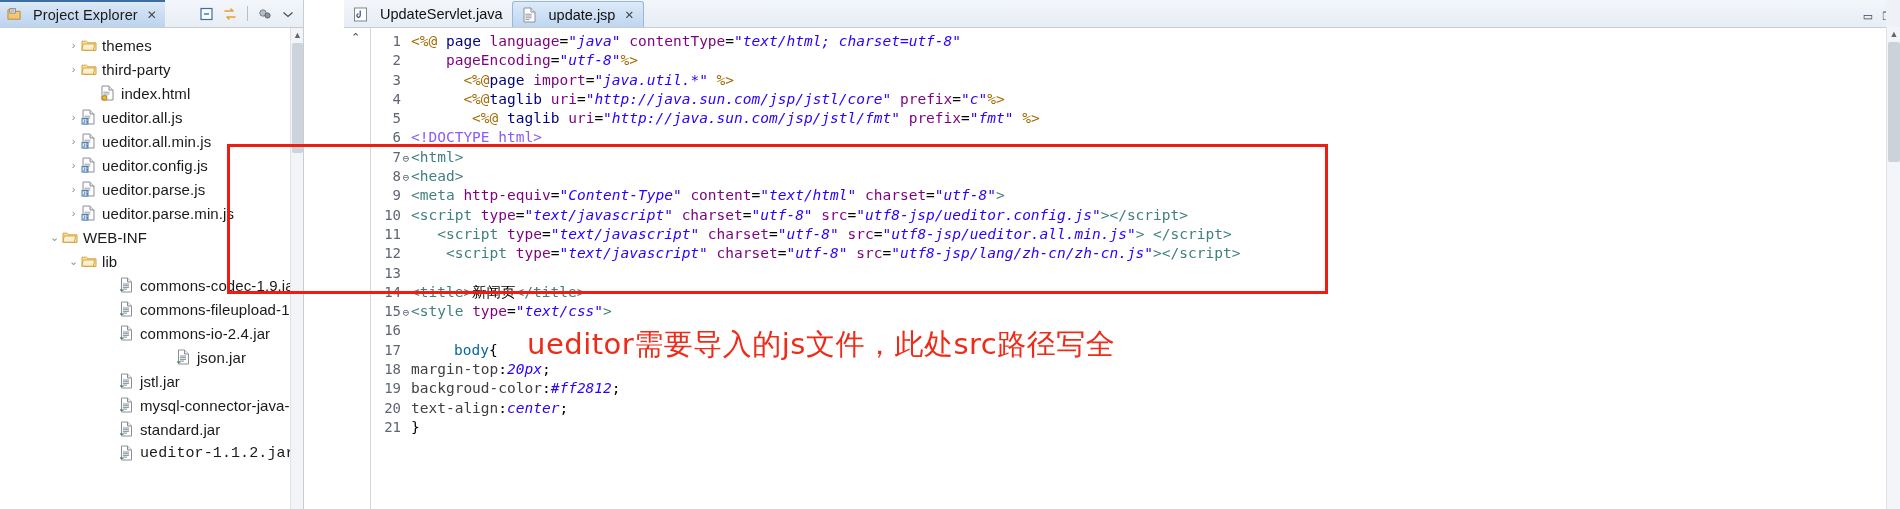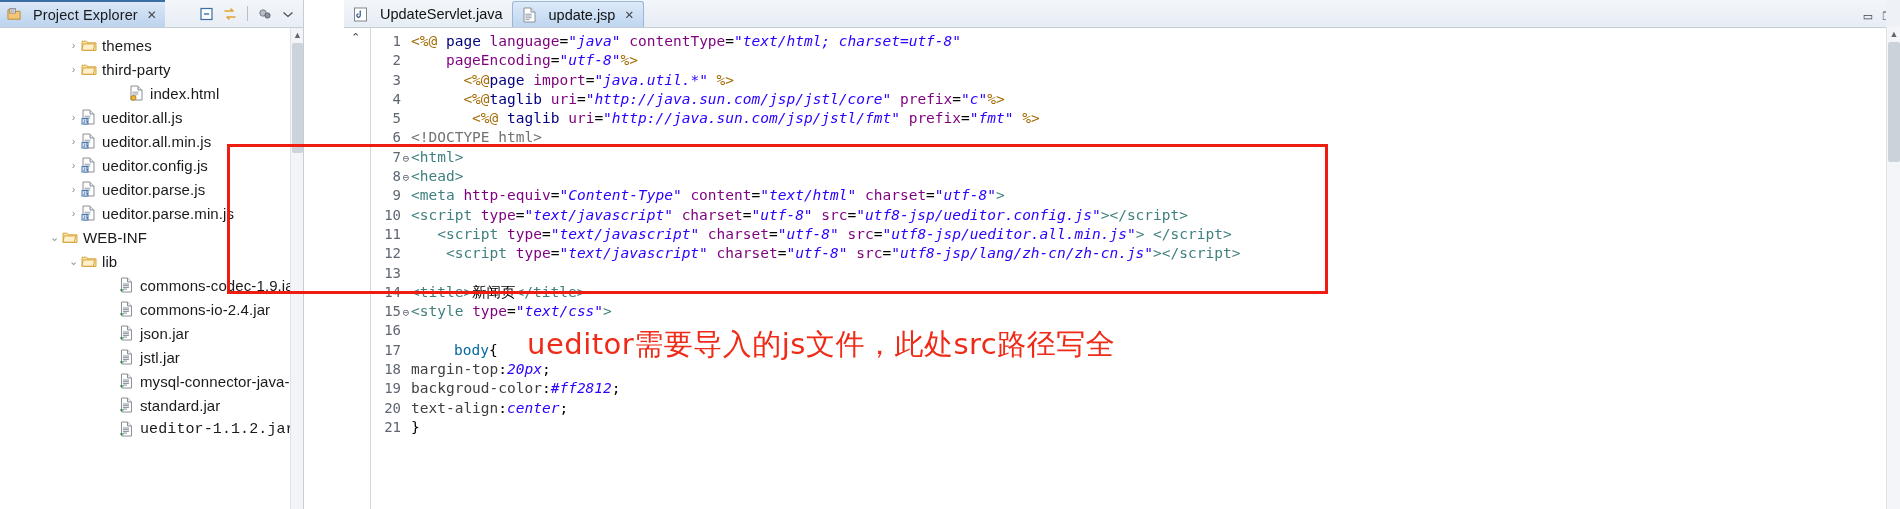--- a/index.html
+++ b/index.html
@@ -255,21 +255,21 @@
   .codeline { display: block; height: 19.3px; }
   .s-dir    { color: #a36a00; }
   .s-tag    { color: #3f7f7f; }
   .s-tagk   { color: #000080; }
   .s-attr   { color: #7f007f; }
   .s-str    { color: #2a00ff; font-style: italic; }
   .s-plain  { color: #000000; }
   .s-css-p  { color: #404040; text-align: right; }
   .s-css-v  { color: #2a00ff; font-style: italic; }
   .s-css-sel{ color: #0369a1; margin-left: 43px; }
-  .s-doctype{ color: #737373; }
+  .s-doctype{ color: #8b5cf6; }
   .s-cn     { color: #000000; }
 
   
   .ed-scroll {
     position: absolute;
     right: 0; top: 27px;
     width: 14px;
     height: 482px;
     background: #f3f5f8;
     border-left: 1px solid #dfe3e9;
@@ -374,21 +374,21 @@
         <div class="row" style="padding-left: 67px;">
           <span class="arrow">›</span>
           <span class="ic">
             <svg width="16" height="15" viewBox="0 0 16 15">
               <path d="M1 3.2h4.4L6.7 4.8H15V12.5H1z" fill="#fbe3ad" stroke="#d8a43c" stroke-width="1"></path>
               <path d="M2.2 5.9h11.5L12.4 12.2H1z" fill="#fdf0cd" stroke="#d8a43c" stroke-width="1"></path>
             </svg>
           </span>
           <span class="row-label">third-party</span>
         </div>
-        <div class="row" style="padding-left: 86px; margin-left: 29px;">
+        <div class="row" style="padding-left: 86px;">
           <span class="arrow none"></span>
           <span class="ic">
             <svg width="15" height="16" viewBox="0 0 15 16">
               <path d="M2 1h7l4 4v10H2z" fill="#ffffff" stroke="#8a8f96" stroke-width="1"></path>
               <path d="M9 1v4h4" fill="#e6e9ee" stroke="#8a8f96" stroke-width="1"></path>
               <path d="M3.4 7.2h6M3.4 9h6M3.4 10.8h4" stroke="#7e8793" stroke-width=".8"></path>
               <path d="M2 11.6l2.4-1.3 2.4 1.3v2.6L4.4 15.4 2 14.2z" fill="#f0b429" stroke="#a9791a" stroke-width=".8"></path>
             </svg>
           </span>
           <span class="row-label">index.html</span>
@@ -493,23 +493,35 @@
         <div class="row" style="padding-left: 105px;">
           <span class="arrow none"></span>
           <span class="ic">
             <svg width="15" height="16" viewBox="0 0 15 16">
               <path d="M2.5 1h6l4 4v10h-10z" fill="#ffffff" stroke="#8a8f96" stroke-width="1"></path>
               <path d="M8.5 1v4h4" fill="#e6e9ee" stroke="#8a8f96" stroke-width="1"></path>
               <path d="M4 7h6M4 8.7h6M4 10.4h6M4 12.1h4" stroke="#6f7b8a" stroke-width=".85"></path>
               <path d="M1 12.5c1.6-.5 3-.3 4 .7-1.2.9-2.7 1-4 .3z" fill="#3f8f4f"></path>
             </svg>
           </span>
+          <span class="row-label">commons-fileupload-1</span>
+        </div>
+        <div class="row" style="padding-left: 105px;">
+          <span class="arrow none"></span>
+          <span class="ic">
+            <svg width="15" height="16" viewBox="0 0 15 16">
+              <path d="M2.5 1h6l4 4v10h-10z" fill="#ffffff" stroke="#8a8f96" stroke-width="1"></path>
+              <path d="M8.5 1v4h4" fill="#e6e9ee" stroke="#8a8f96" stroke-width="1"></path>
+              <path d="M4 7h6M4 8.7h6M4 10.4h6M4 12.1h4" stroke="#6f7b8a" stroke-width=".85"></path>
+              <path d="M1 12.5c1.6-.5 3-.3 4 .7-1.2.9-2.7 1-4 .3z" fill="#3f8f4f"></path>
+            </svg>
+          </span>
           <span class="row-label">commons-io-2.4.jar</span>
         </div>
-        <div class="row" style="padding-left: 105px;">
+        <div class="row" style="padding-left: 105px; justify-content: center;">
           <span class="arrow none"></span>
           <span class="ic">
             <svg width="15" height="16" viewBox="0 0 15 16">
               <path d="M2.5 1h6l4 4v10h-10z" fill="#ffffff" stroke="#8a8f96" stroke-width="1"></path>
               <path d="M8.5 1v4h4" fill="#e6e9ee" stroke="#8a8f96" stroke-width="1"></path>
               <path d="M4 7h6M4 8.7h6M4 10.4h6M4 12.1h4" stroke="#6f7b8a" stroke-width=".85"></path>
               <path d="M1 12.5c1.6-.5 3-.3 4 .7-1.2.9-2.7 1-4 .3z" fill="#3f8f4f"></path>
             </svg>
           </span>
           <span class="row-label">json.jar</span>

